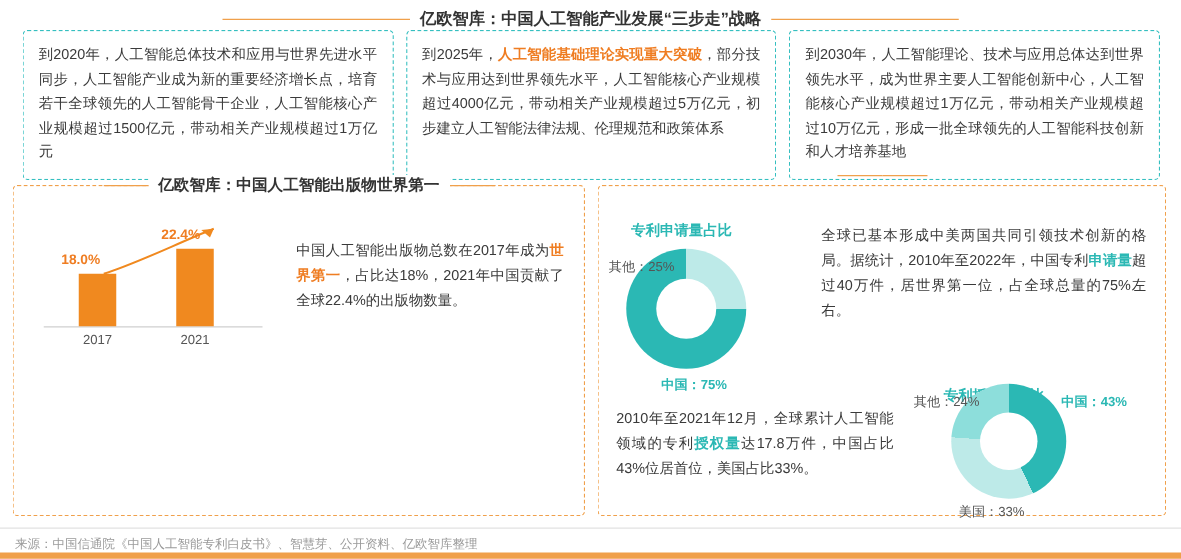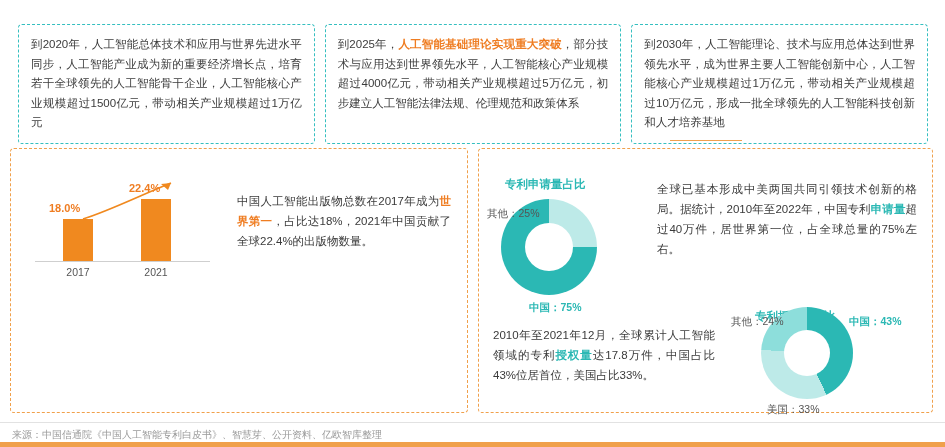--- a/index.html
+++ b/index.html
@@ -252,34 +252,44 @@
     left: 0; bottom: 0;
     width: 945px; height: 5px;
     background: #f0a04b;
   }
 </style>
 </head>
 <body>
 
 <div class="page">
 
+  <div class="top-title-wrap">
+    <div class="title-line left"></div>
+    <div class="top-title">亿欧智库：中国人工智能产业发展“三步走”战略</div>
+    <div class="title-line right"></div>
+  </div>
 
   <div class="steps">
     <div class="step-box">
       <span>到2020年，人工智能总体技术和应用与世界先进水平同步，人工智能产业成为新的重要经济增长点，培育若干全球领先的人工智能骨干企业，人工智能核心产业规模超过1500亿元，带动相关产业规模超过1万亿元</span>
     </div>
     <div class="step-box">
       <span>到2025年，</span><span class="hl-orange">人工智能基础理论实现重大突破</span><span>，部分技术与应用达到世界领先水平，人工智能核心产业规模超过4000亿元，带动相关产业规模超过5万亿元，初步建立人工智能法律法规、伦理规范和政策体系</span>
     </div>
     <div class="step-box">
       <span>到2030年，人工智能理论、技术与应用总体达到世界领先水平，成为世界主要人工智能创新中心，人工智能核心产业规模超过1万亿元，带动相关产业规模超过10万亿元，形成一批全球领先的人工智能科技创新和人才培养基地</span>
     </div>
   </div>
 
   <div class="panel panel-left">
+    <div class="panel-title-wrap">
+      <div class="pt-line"></div>
+      <div class="panel-title">亿欧智库：中国人工智能出版物世界第一</div>
+      <div class="pt-line"></div>
+    </div>
 
     <div class="bar-chart">
       <svg class="arrow-svg" width="110" height="50">
         <path d="M4,42 C30,34 62,18 92,6" stroke="#f0891f" stroke-width="1.6" fill="none"></path>
         <path d="M92,6 L82,7 L89,13 Z" fill="#f0891f"></path>
       </svg>
       <div class="bar-axis"></div>
       <div class="bar bar-1"></div>
       <div class="bar bar-2"></div>
       <div class="bar-lbl bar-lbl-1">18.0%</div>

